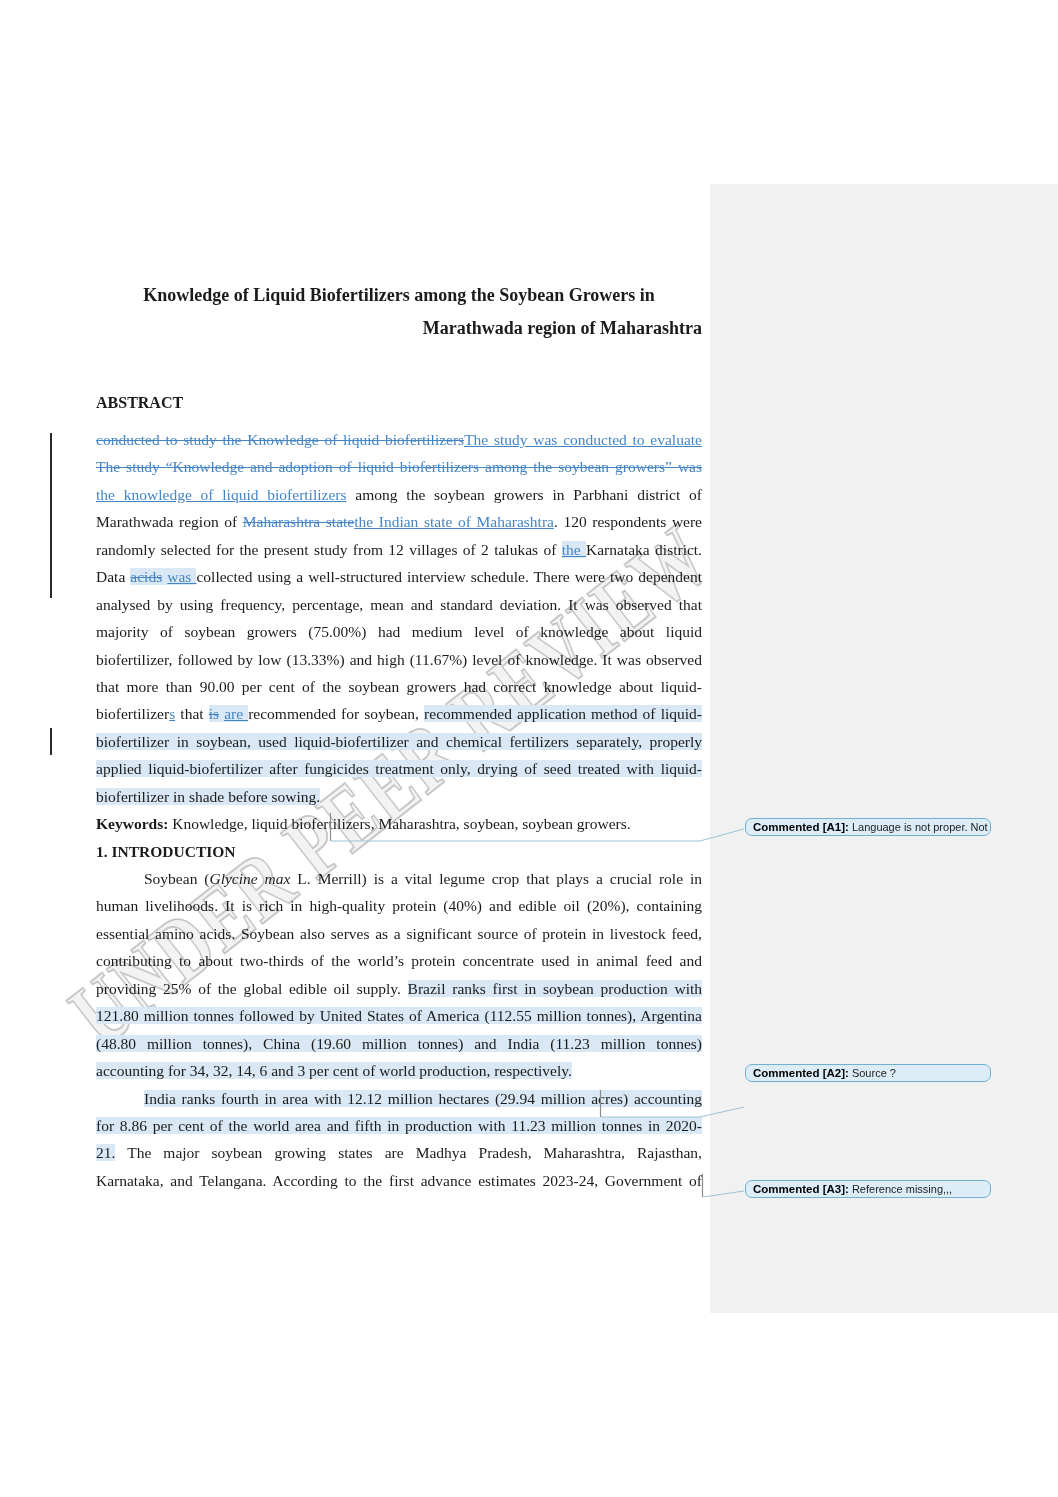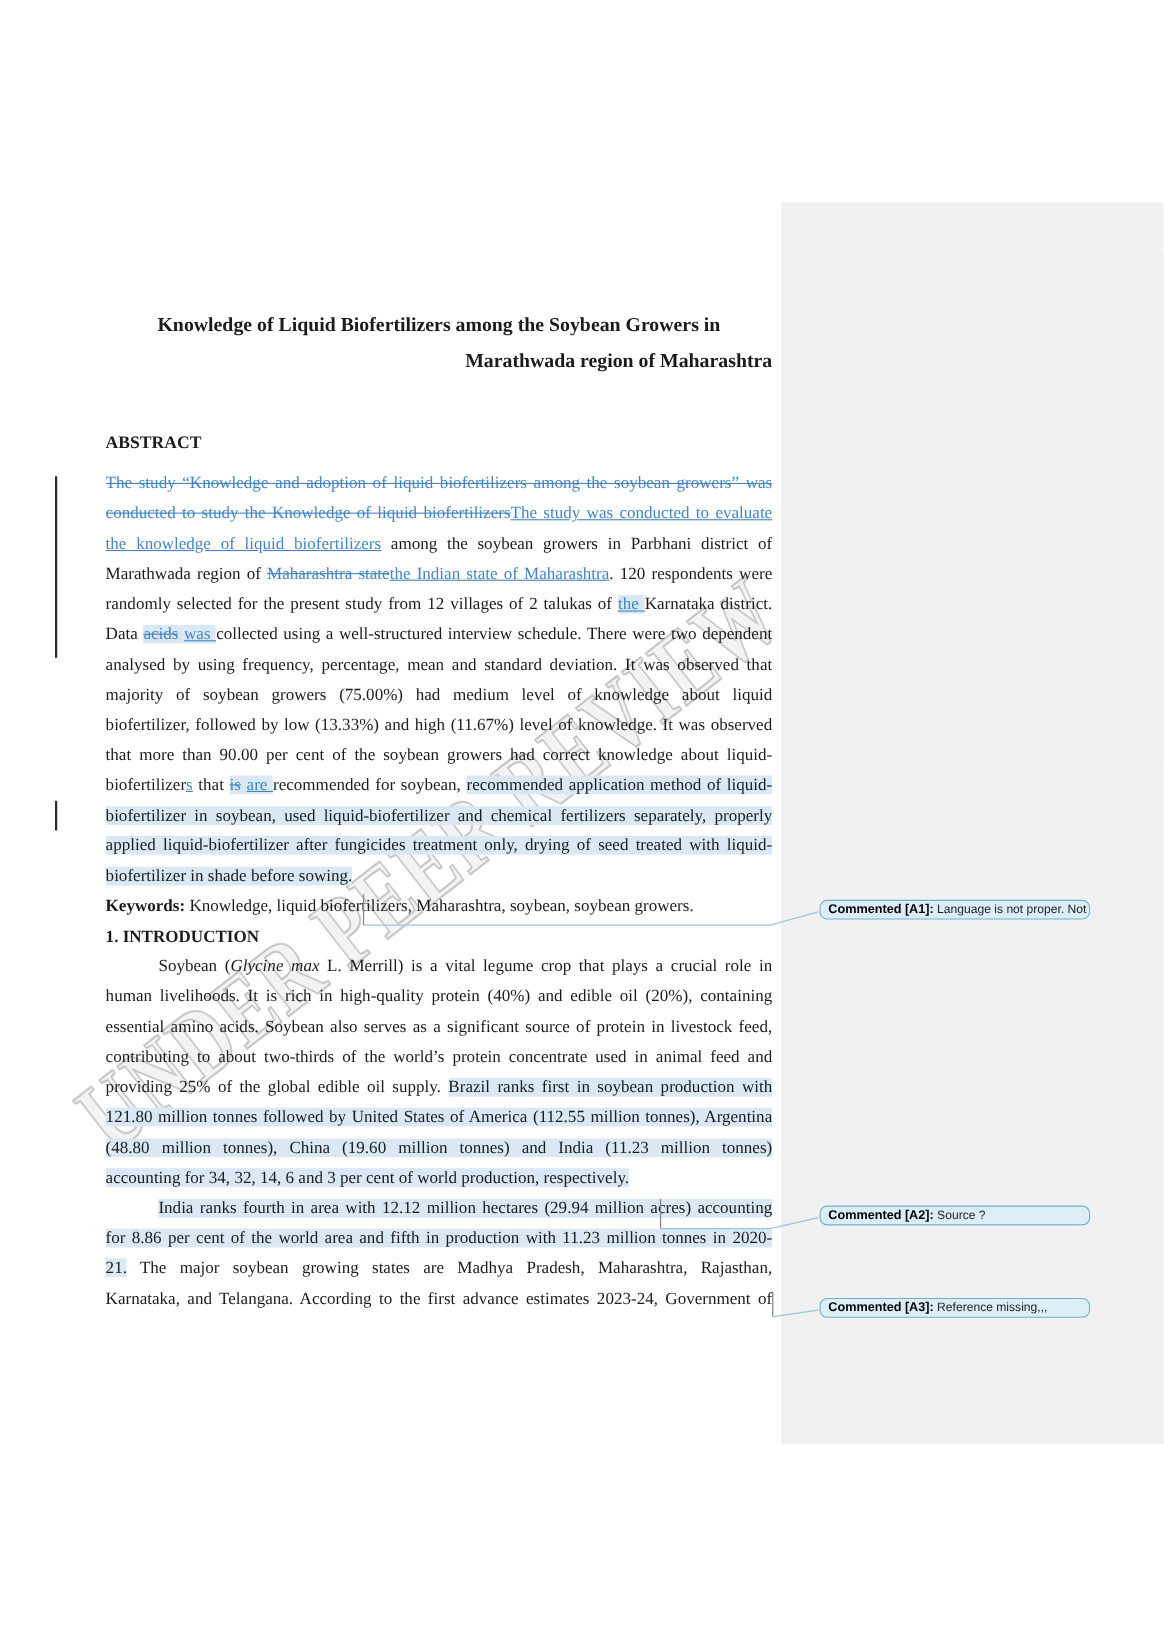--- a/index.html
+++ b/index.html
@@ -31,21 +31,21 @@
   .change-bar.bar1{left:50px;top:433px;height:165px;}
   .change-bar.bar2{left:50px;top:728px;height:27px;}
   .connectors{position:absolute;left:0;top:0;z-index:3;pointer-events:none;}
   .comment-box{position:absolute;left:745px;width:246px;box-sizing:border-box;
                background:var(--cm-fill,#dcedf8);border:1px solid var(--cm-border,#71b0d3);
                border-radius:7px;padding:2px 7px;z-index:4;
                font-family:"Liberation Sans",sans-serif;font-size:11px;color:#222;
                white-space:nowrap;overflow:hidden;}
   .comment-box b{font-size:11.5px;color:#000;}
   .comment-box.c1{top:818px;}
-  .comment-box.c2{top:1096px;}
+  .comment-box.c2{top:1064px;}
   .comment-box.c3{top:1180px;}
 </style>
 </head>
 <body>
 
 <div class="canvas">
 
   <div class="markup-panel"></div>
 
   <div class="watermark">UNDER PEER REVIEW</div>
@@ -61,22 +61,22 @@
 
   <div class="change-bar bar1"></div>
   <div class="change-bar bar2"></div>
 
   <div class="title t1">Knowledge of Liquid Biofertilizers among the Soybean Growers in</div>
   <div class="title t2">Marathwada region of Maharashtra</div>
 
   <div class="abstract-h">ABSTRACT</div>
 
   <div class="flow">
+      <div class="line"><span class="del">conducted to study the Knowledge of liquid biofertilizers</span><span class="ins">The study was conducted to evaluate</span></div>
       <div class="line"><span class="del">The study “Knowledge and adoption of liquid biofertilizers among the soybean growers” was</span></div>
-      <div class="line"><span class="del">conducted to study the Knowledge of liquid biofertilizers</span><span class="ins">The study was conducted to evaluate</span></div>
       <div class="line"><span class="ins">the knowledge of liquid biofertilizers</span><span> among the soybean growers in Parbhani district of</span></div>
       <div class="line"><span>Marathwada region of </span><span class="del">Maharashtra state</span><span class="ins">the Indian state of Maharashtra</span><span>. 120 respondents were</span></div>
       <div class="line"><span>randomly selected for the present study from 12 villages of 2 talukas of </span><span class="ins hl">the </span><span>Karnataka district.</span></div>
       <div class="line"><span>Data </span><span class="del hl">acids</span><span class="hl"> </span><span class="ins hl">was </span><span>collected using a well-structured interview schedule. There were two dependent</span></div>
       <div class="line"><span>analysed by using frequency, percentage, mean and standard deviation. It was observed that</span></div>
       <div class="line"><span>majority of soybean growers (75.00%) had medium level of knowledge about liquid</span></div>
       <div class="line"><span>biofertilizer, followed by low (13.33%) and high (11.67%) level of knowledge. It was observed</span></div>
       <div class="line"><span>that more than 90.00 per cent of the soybean growers had correct knowledge about liquid-</span></div>
       <div class="line"><span>biofertilizer</span><span class="ins">s</span><span> that </span><span class="del hl">is</span><span class="hl"> </span><span class="ins hl">are </span><span>recommended for soybean, </span><span class="hl">recommended application method of liquid-</span></div>
       <div class="line"><span class="hl">biofertilizer in soybean, used liquid-biofertilizer and chemical fertilizers separately, properly</span></div>

